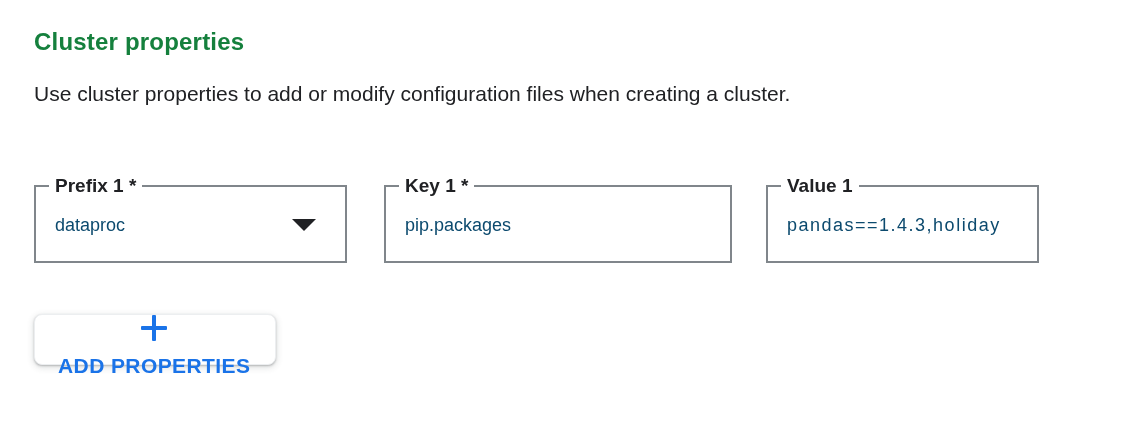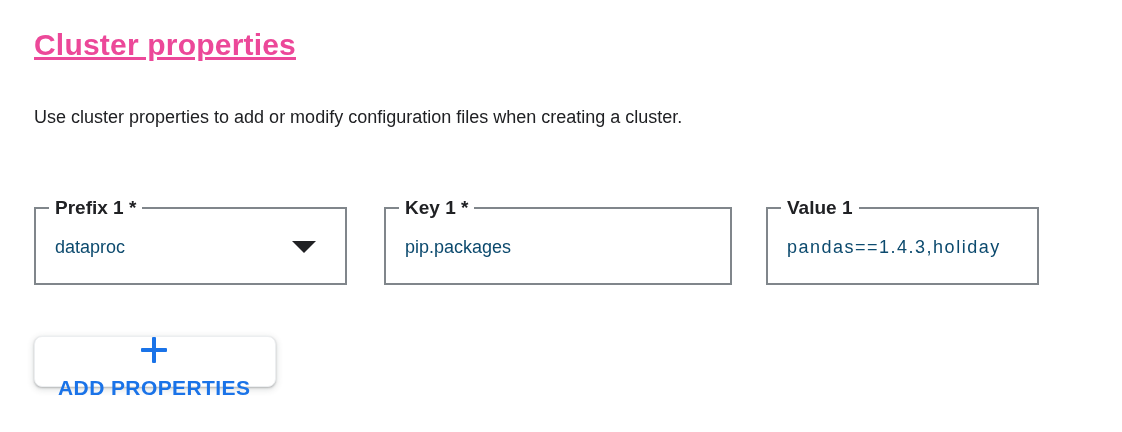--- a/index.html
+++ b/index.html
@@ -10,30 +10,29 @@
     overflow: hidden;
     font-family: "Liberation Sans", "DejaVu Sans", sans-serif;
     color: #202124;
   }
   .page {
     padding: 28px 34px 0 34px;
     width: 1122px;
     height: 432px;
   }
   .page-title {
-    font-size: 30px;
+    font-size: 24px;
     font-weight: 700;
     line-height: 1.15;
     letter-spacing: 0.2px;
-    color: #ec4899;
-    text-decoration: underline;
+    color: #15803d;
   }
   .page-desc {
-    margin-top: 43px;
-    font-size: 18px;
+    margin-top: 24px;
+    font-size: 21px;
     line-height: 1.3;
     color: #202124;
   }
   .fields-row {
     margin-top: 78px;
     display: flex;
     align-items: flex-start;
   }
   .field {
     position: relative;

